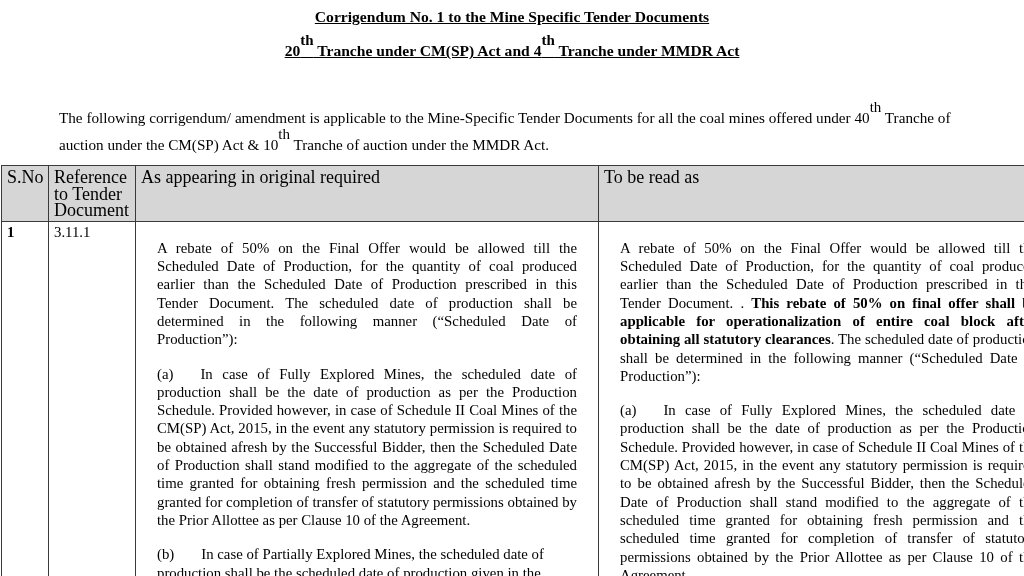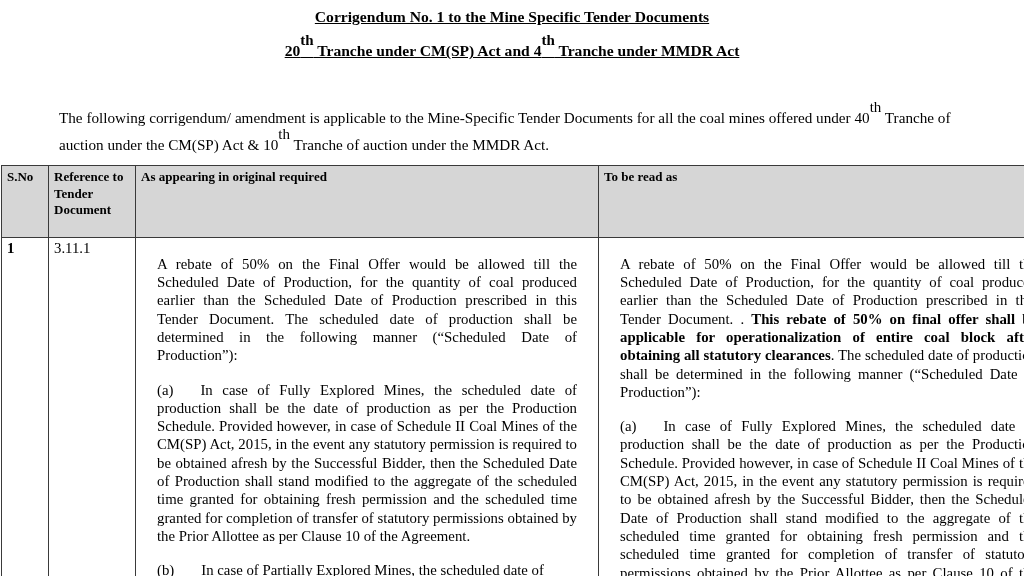--- a/index.html
+++ b/index.html
@@ -52,24 +52,24 @@
     width: 1021px;
     margin: 10px 0 0 1px;
   }
   .doc-table th, .doc-table td {
     border: 1px solid #3a3a3a;
     vertical-align: top;
     text-align: left;
   }
   .doc-table th {
     background: #d6d6d6;
-    font-size: 13px;
-    font-weight: bold;
+    font-size: 18px;
+    font-weight: normal;
     line-height: 16.5px;
-    padding: 3px 5px 18px 5px;
+    padding: 3px 5px 2px 5px;
     height: 45px;
   }
   .doc-table td {
     font-size: 14.8px;
     line-height: 18.3px;
     padding: 1px 5px 2px 5px;
   }
   .col-sno  { width: 36px; }
   .col-ref  { width: 76px; margin-top: 16px; }
   .col-orig { width: 452px; }

